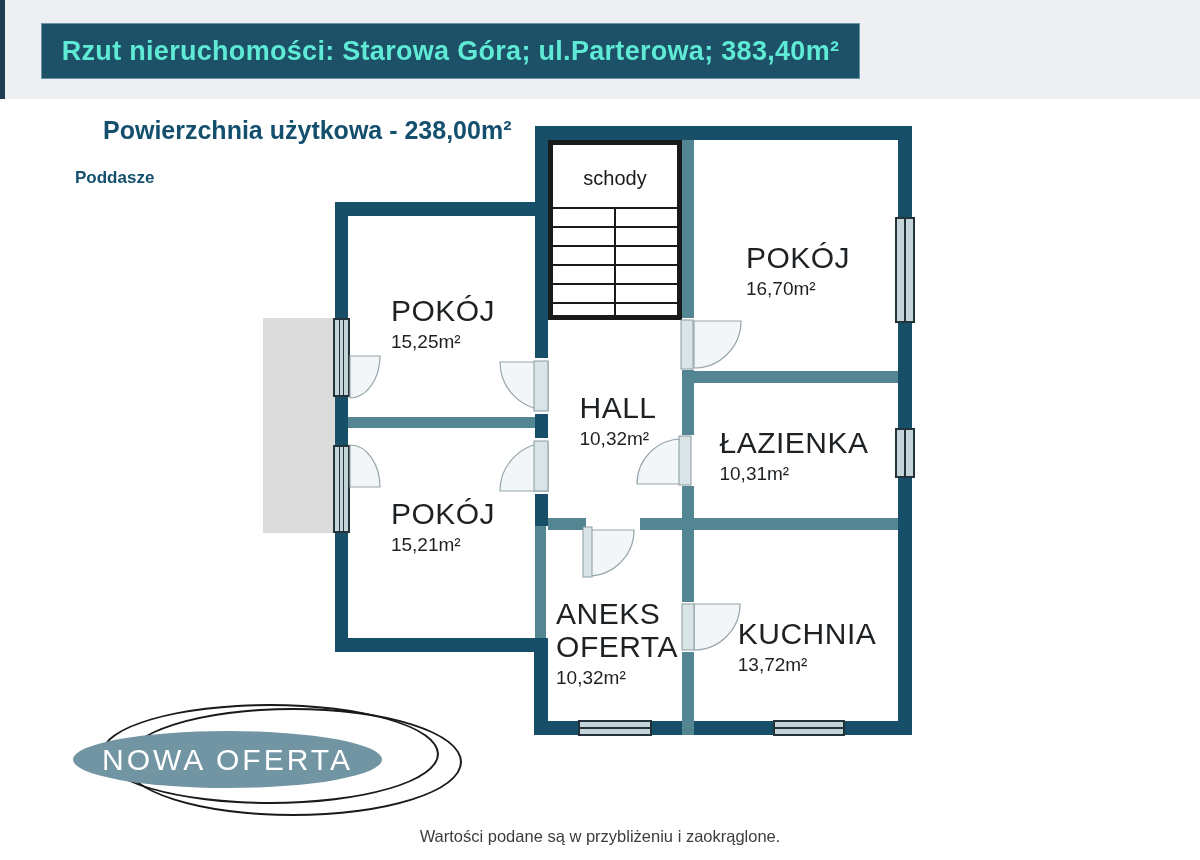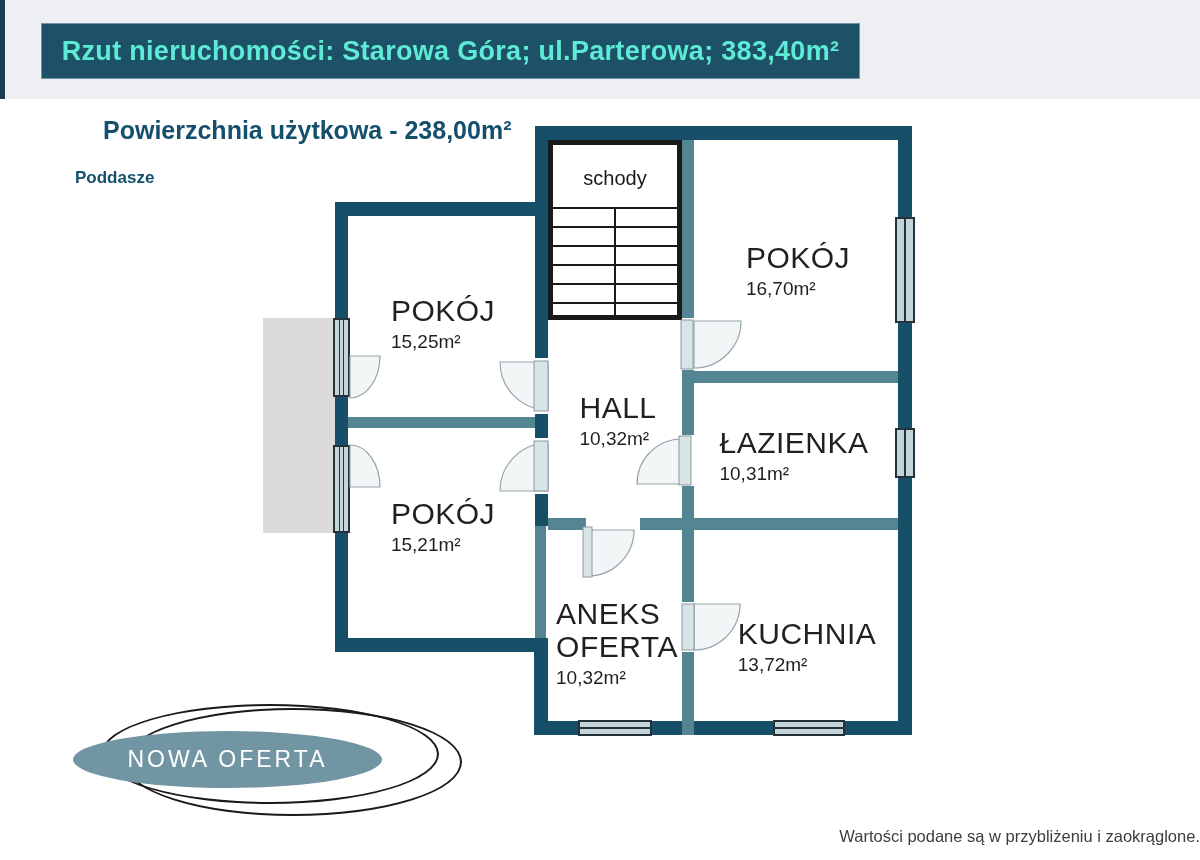--- a/index.html
+++ b/index.html
@@ -43,28 +43,28 @@
   .rname{font-size:30px;letter-spacing:0.5px;line-height:33px;}
   .rarea{font-size:19px;line-height:30px;}
 
   svg.overlay{position:absolute;left:0;top:0;width:1200px;height:860px;pointer-events:none;}
 
   
   .badge-fill{
     position:absolute;left:73px;top:731px;width:309px;height:57px;border-radius:50%;
     background:#7195a3;display:flex;align-items:center;justify-content:center;
   }
-  .badge-fill .btext{color:#ffffff;font-size:23px;letter-spacing:3px;white-space:nowrap;}
+  .badge-fill .btext{color:#ffffff;font-size:30px;letter-spacing:3px;white-space:nowrap;}
   .oval-outline{position:absolute;border:2px solid #1a1a1a;border-radius:50%;background:transparent;}
   .oval1{left:101px;top:704px;width:334px;height:96px;}
   .oval2{left:124px;top:708px;width:334px;height:104px;}
 
   .disclaimer{position:absolute;left:0;width:1200px;text-align:center;color:#3d3d3d;font-size:16.5px;}
   .disc1{top:802px;}
-  .disc2{top:827px;text-align:right;}
+  .disc2{top:827px;}
 </style>
 </head>
 <body>
 
 <div id="stage">
 
   <div class="band"></div>
   <div class="edge-strip"></div>
 
   <div class="header-bar">

